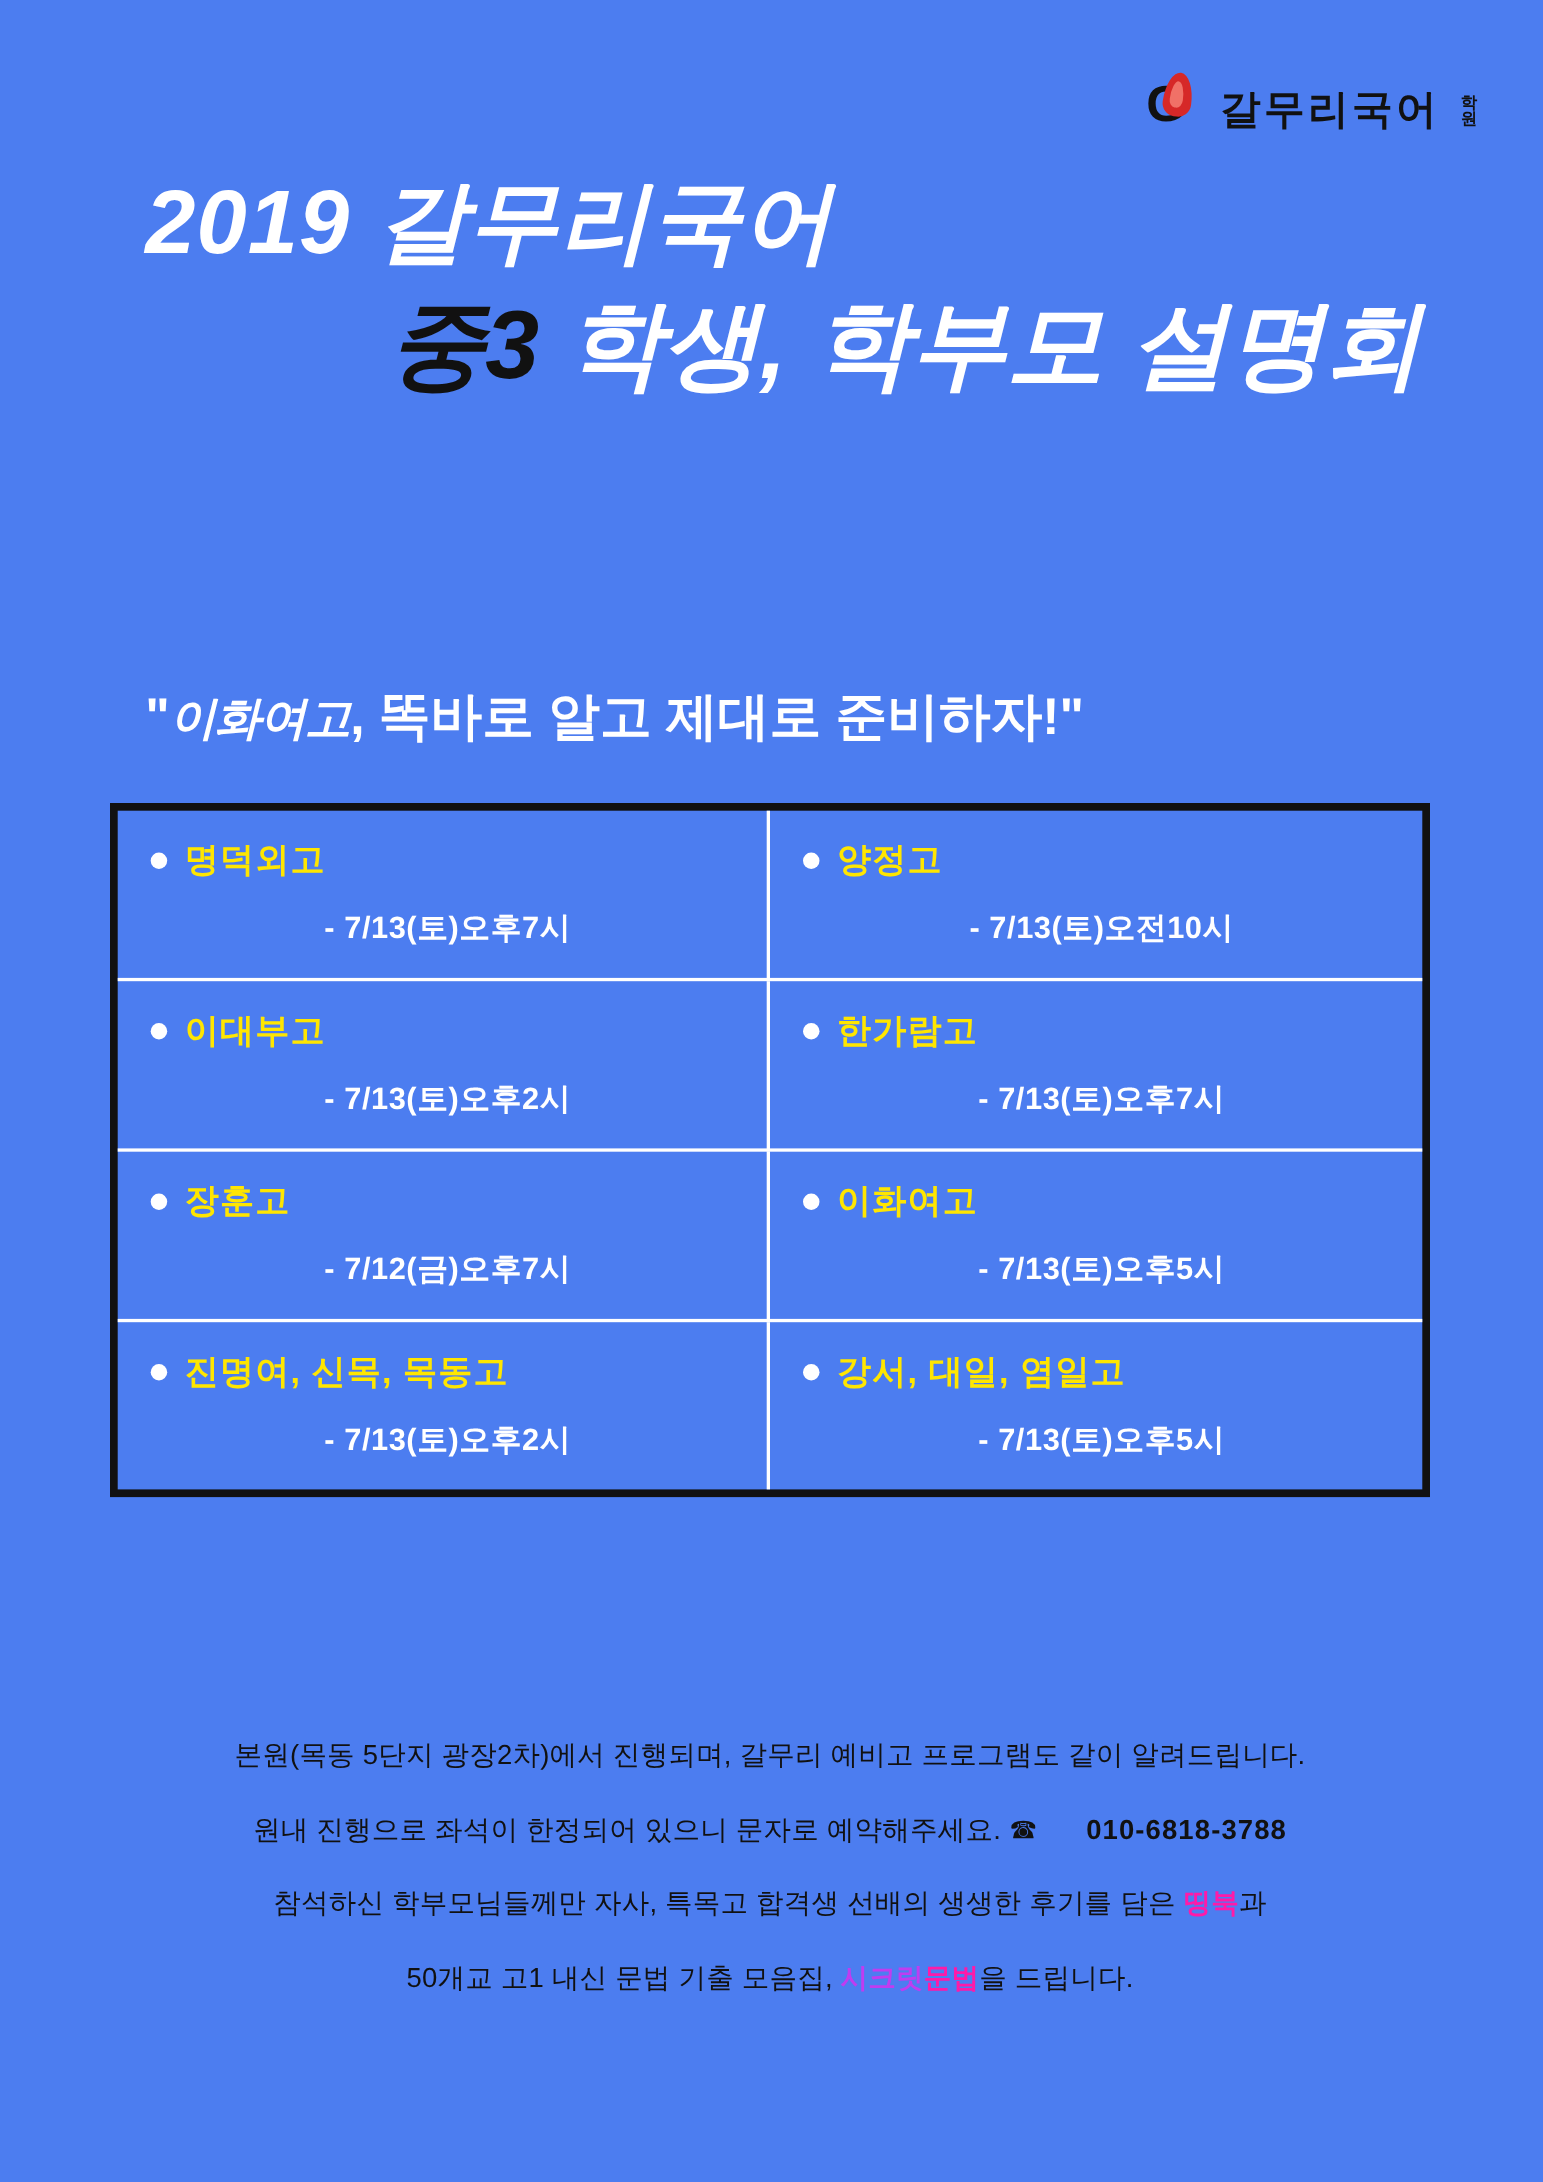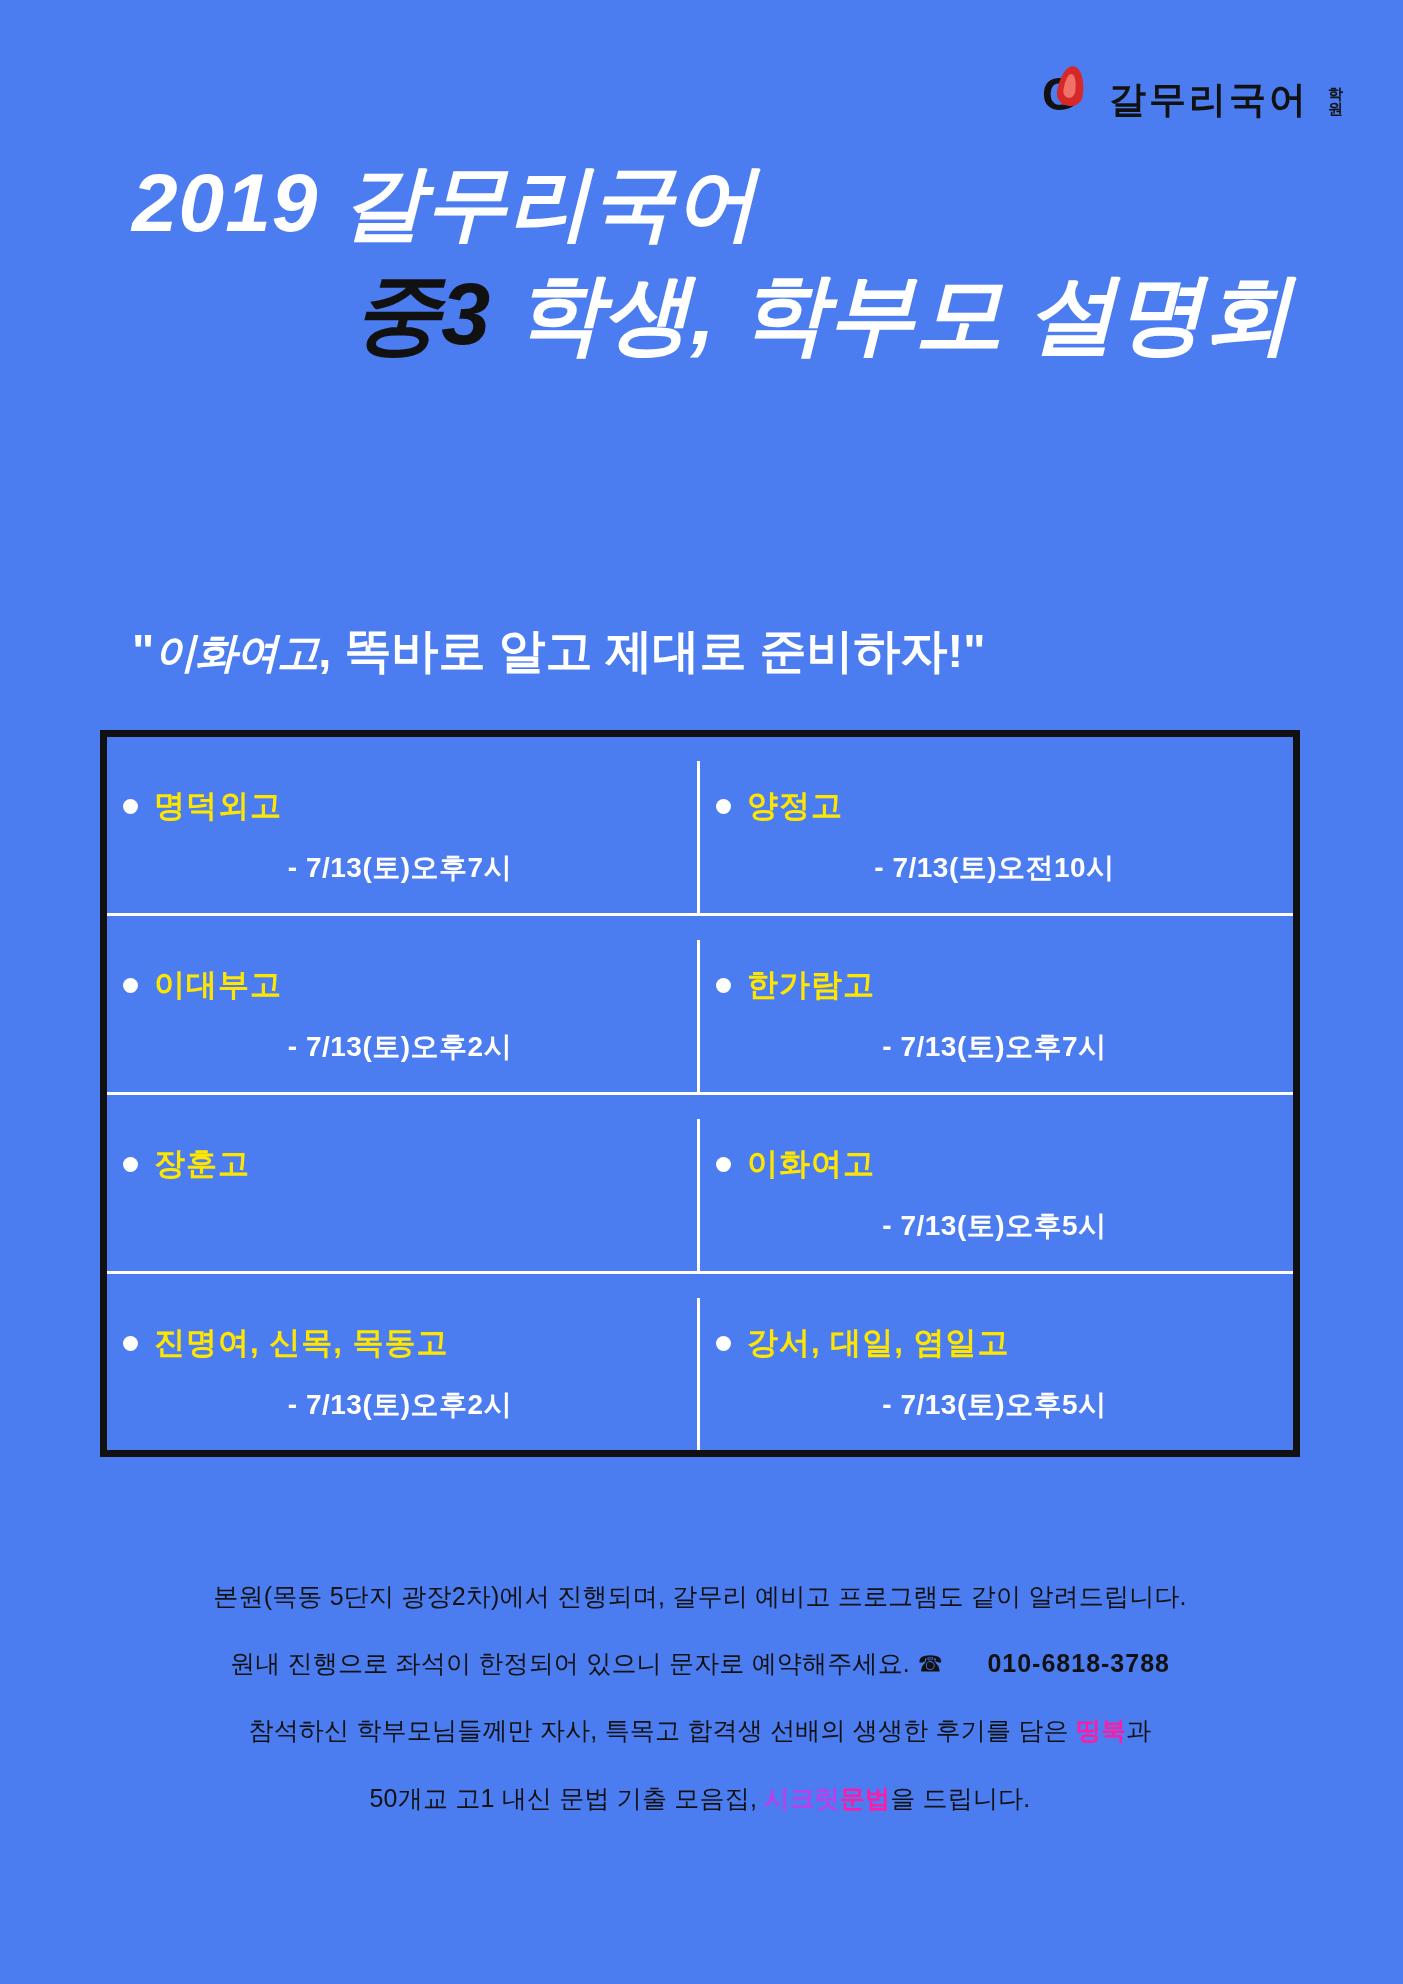--- a/index.html
+++ b/index.html
@@ -129,24 +129,23 @@
     left: 100px;
     top: 730px;
     width: 1200px;
     border: 7px solid #111111;
     box-sizing: border-box;
     display: grid;
     grid-template-columns: 1fr 1fr;
   }
   .cell {
     box-sizing: border-box;
-    padding: 24px 30px 26px 16px;
+    padding: 24px 30px 26px 30px;
     border-bottom: 3px solid #ffffff;
     border-right: 3px solid #ffffff;
-    margin-top: 24px;
   }
   .cell.right {
     border-right: none;
   }
   .cell.lastrow {
     border-bottom: none;
   }
   .cell-school {
     display: flex;
     align-items: center;
@@ -267,20 +266,21 @@
       <span>한가람고</span>
     </div>
     <div class="cell-time">- 7/13(토)오후7시</div>
   </div>
 
   <div class="cell">
     <div class="cell-school">
       <span class="bullet"></span>
       <span>장훈고</span>
     </div>
+    <div class="cell-time">- 7/12(금)오후7시</div>
   </div>
   <div class="cell right">
     <div class="cell-school">
       <span class="bullet"></span>
       <span>이화여고</span>
     </div>
     <div class="cell-time">- 7/13(토)오후5시</div>
   </div>
 
   <div class="cell lastrow">

